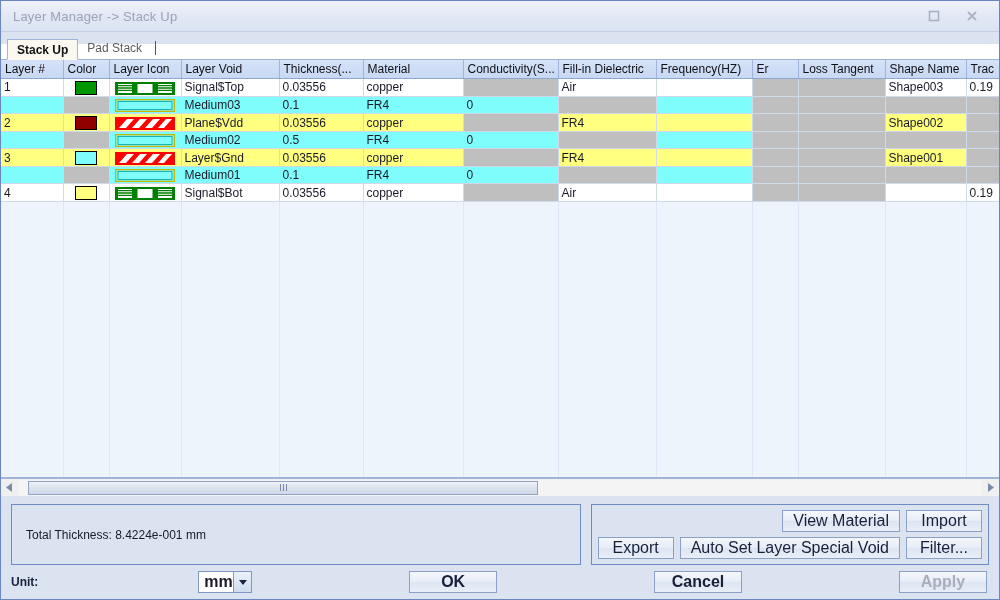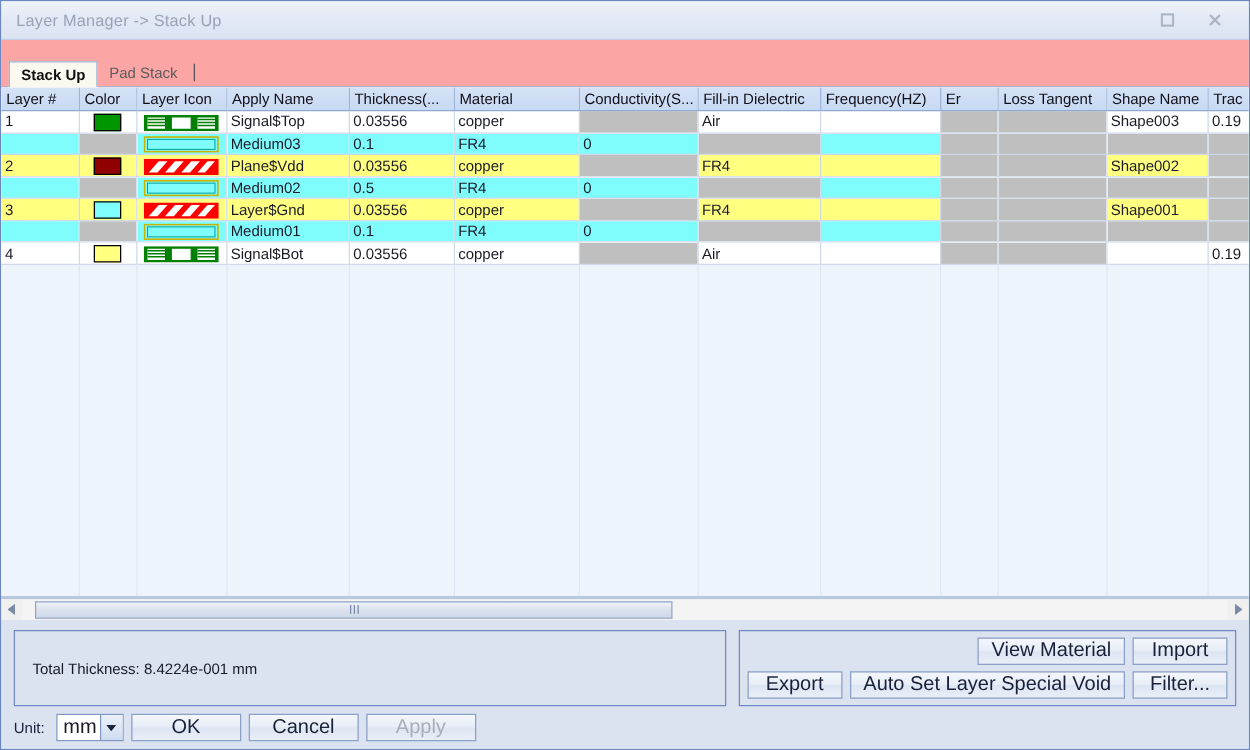--- a/index.html
+++ b/index.html
@@ -40,28 +40,29 @@
   .win-btns { display: flex; align-items: center; padding-right: 8px; }
   .win-btn {
     width: 38px; height: 24px;
     display: flex; align-items: center; justify-content: center;
     color: #aab3c4;
   }
   .win-btn svg { display: block; }
 
   
   .tabstrip {
-    height: 38px;
-    background: #fca5a5;
+    height: 16px;
+    background: #ffffff;
     display: flex;
     align-items: flex-end;
     flex: 0 0 auto;
     border-bottom: 1px solid #9fb4d8;
     padding-left: 6px;
     box-sizing: border-box;
+    margin-top: 12px;
   }
   .tab {
     height: 21px;
     line-height: 21px;
     padding: 0 9px;
     font-size: 12px;
     box-sizing: border-box;
     white-space: nowrap;
   }
   .tab.active {
@@ -214,23 +215,24 @@
     padding: 0 10px;
     text-align: center;
     box-sizing: border-box;
     white-space: nowrap;
     min-width: 76px;
   }
   .btn.disabled { color: #a9aebb; }
   .footer {
     display: flex;
     align-items: center;
-    justify-content: flex-start;
+    justify-content: space-between;
     gap: 6px;
     padding-right: 2px;
+    font-weight: bold;
   }
   .unit-label { font-size: 12px; color: #17203a; margin-right: 3px; }
   .combo {
     width: 54px; height: 22px;
     border: 1px solid #7f97c2;
     background: #fff;
     display: flex; align-items: center;
     box-sizing: border-box;
   }
   .combo-val { flex: 1 1 auto; padding-left: 5px; font-size: 16px; }
@@ -286,21 +288,21 @@
         <col style="width:46px">
           <col style="width:87px">
           <col style="width:81px">
         <col style="width:45px">
       </colgroup>
       <thead>
         <tr>
           <th>Layer #</th>
           <th>Color</th>
           <th>Layer Icon</th>
-          <th>Apply Name</th>
+          <th>Layer Void</th>
           <th>Thickness(...</th>
           <th>Material</th>
           <th>Conductivity(S...</th>
           <th>Fill-in Dielectric</th>
           <th>Frequency(HZ)</th>
           <th>Er</th>
           <th>Loss Tangent</th>
           <th>Shape Name</th>
           <th>Trac</th>
         </tr>

